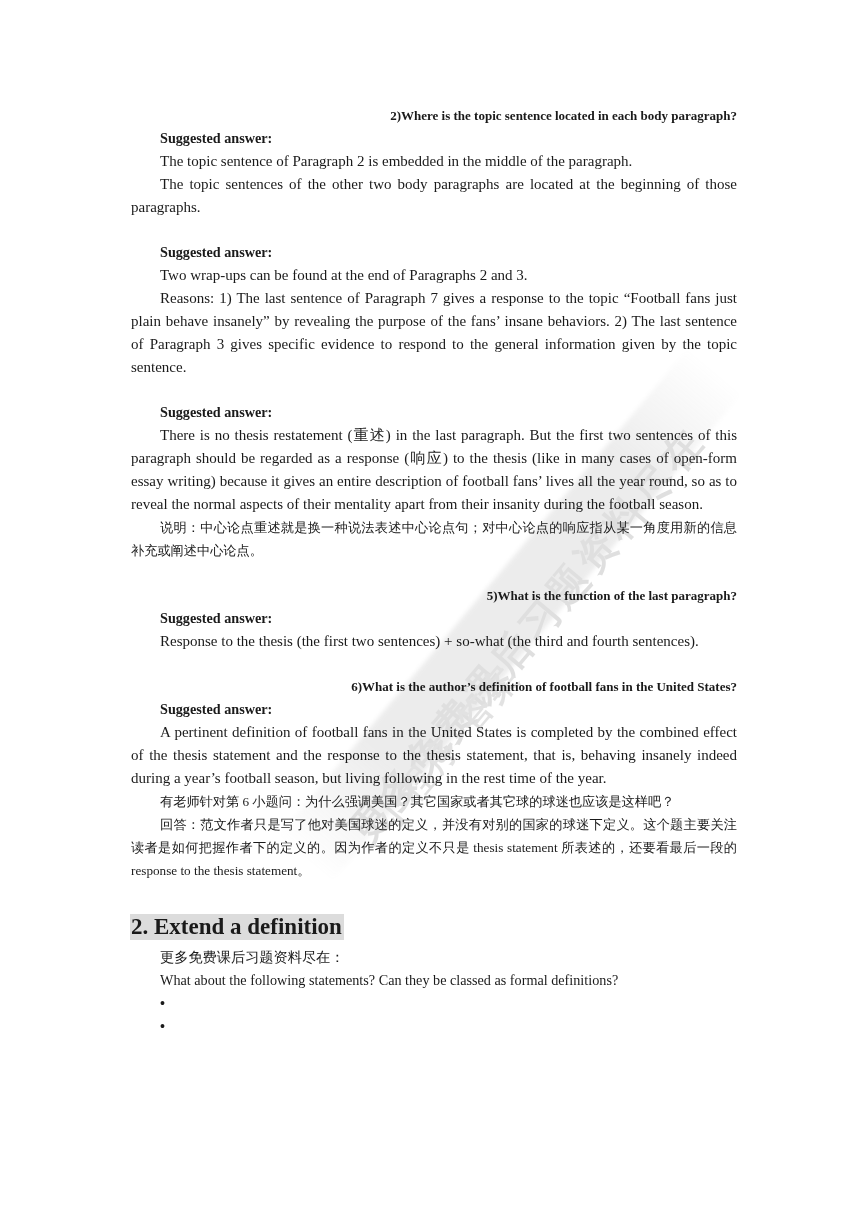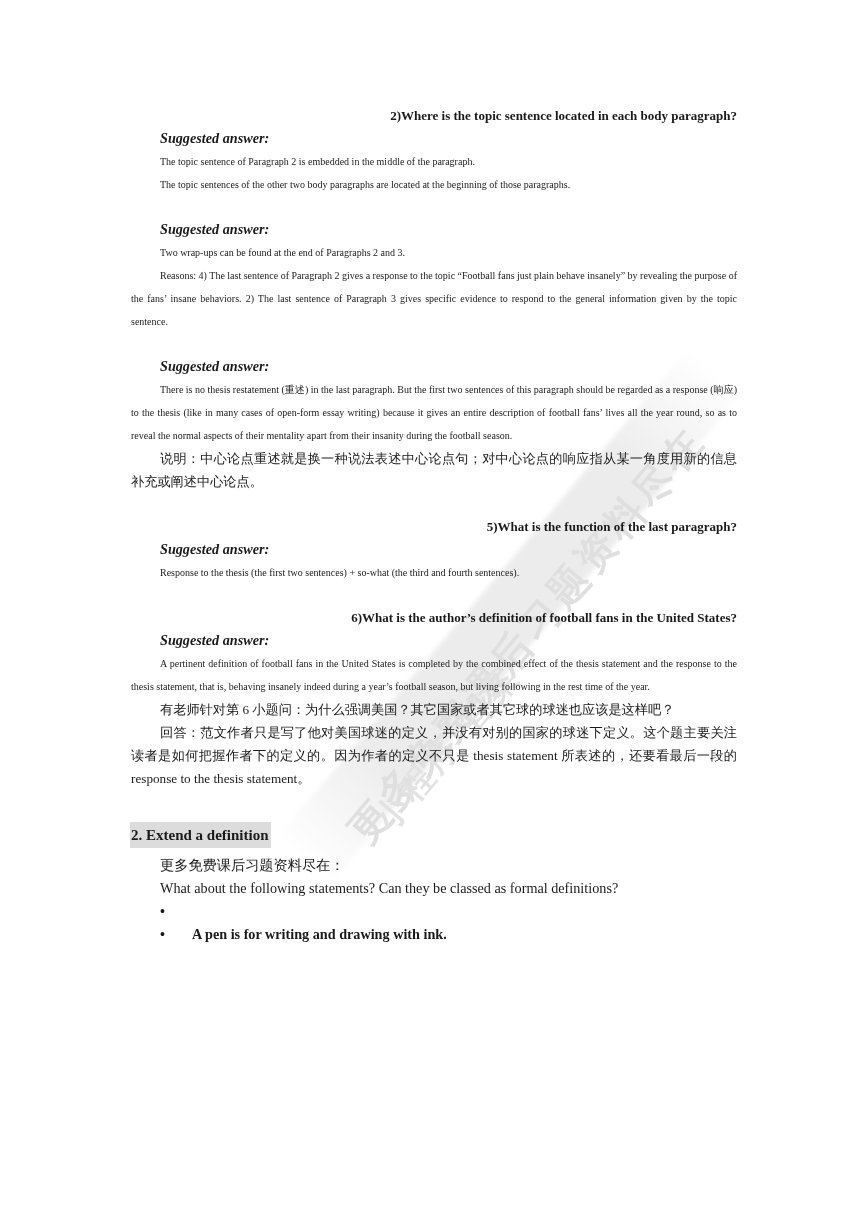--- a/index.html
+++ b/index.html
@@ -8,32 +8,32 @@
       font-family: "Liberation Serif", "DejaVu Serif", serif;
       color: #1a1a1a;
     }
     .page { position: absolute; left: 131px; top: 104px; width: 606px; }
     .q {
       font-weight: bold; font-size: 13px; line-height: 23px;
       padding-left: 56px; text-indent: -27px; margin: 0; text-align: right;
     }
     .q .num { display: inline-block; width: 27px; text-indent: 0; }
     .sugg {
-      font-weight: bold; font-style: italic; font-size: 14.2px; line-height: 23px;
+      font-weight: bold; font-size: 14.2px; line-height: 23px;
       margin: 0; padding-left: 29px;
     }
     .p {
-      font-size: 10px; line-height: 23px; margin: 0;
+      font-size: 15px; line-height: 23px; margin: 0;
       text-indent: 29px; text-align: justify;
     }
     .gap { height: 22px; }
     .cn { font-family: Liberation Serif, serif; font-size: 13.2px; }
     .heading {
       display: inline-block; background: #dcdcdc; font-weight: bold;
-      font-size: 15px; line-height: 26px; padding: 0 2px 0 1px; margin: 0;
+      font-size: 23px; line-height: 26px; padding: 0 2px 0 1px; margin: 0;
       margin-left: -1px;
       font-family: Liberation Serif, serif;
     }
     .boldline { font-weight: normal; font-size: 14.2px; line-height: 23px; margin: 0; padding-left: 29px; }
     .bullet {
       font-weight: bold; font-size: 14.2px; line-height: 23px; margin: 0;
       padding-left: 29px; display: flex;
     }
     .bullet .dot { width: 32px; flex: none; }
     .watermark {
@@ -71,21 +71,21 @@
     <p class="q"><span class="num">2)</span><span>Where is the topic sentence located in each body paragraph?</span></p>
     <p class="sugg">Suggested answer:</p>
     <p class="p">The topic sentence of Paragraph 2 is embedded in the middle of the paragraph.</p>
     <p class="p">The topic sentences of the other two body paragraphs are located at the beginning of those paragraphs.</p>
   </div>
   <div class="gap"></div>
 
   <div>
     <p class="sugg">Suggested answer:</p>
     <p class="p">Two wrap-ups can be found at the end of Paragraphs 2 and 3.</p>
-    <p class="p">Reasons: 4) The last sentence of Paragraph 2 gives a response to the topic “Football fans just plain behave insanely” by revealing the purpose of the fans’ insane behaviors. 2) The last sentence of Paragraph 3 gives specific evidence to respond to the general information given by the topic sentence.</p>
+    <p class="p">Reasons: 1) The last sentence of Paragraph 7 gives a response to the topic “Football fans just plain behave insanely” by revealing the purpose of the fans’ insane behaviors. 2) The last sentence of Paragraph 3 gives specific evidence to respond to the general information given by the topic sentence.</p>
   </div>
   <div class="gap"></div>
 
   <div>
     <p class="sugg">Suggested answer:</p>
     <p class="p">There is no thesis restatement (重述) in the last paragraph. But the first two sentences of this paragraph should be regarded as a response (响应) to the thesis (like in many cases of open-form essay writing) because it gives an entire description of football fans’ lives all the year round, so as to reveal the normal aspects of their mentality apart from their insanity during the football season.</p>
     <p class="p cn">说明：中心论点重述就是换一种说法表述中心论点句；对中心论点的响应指从某一角度用新的信息补充或阐述中心论点。</p>
   </div>
   <div class="gap"></div>
 
@@ -109,17 +109,16 @@
   <div>
     <h2 class="heading">2. Extend a definition</h2>
     <div style="height: 6px;"></div>
     <p class="boldline cn" style="font-weight: normal;">更多免费课后习题资料尽在：</p>
     <p class="boldline">What about the following statements? Can they be classed as formal definitions?</p>
     <div class="bullet">
       <span class="dot">•</span>
     </div>
     <div class="bullet">
       <span class="dot">•</span>
-      <span>A pen is for writing and drawing with ink.</span>
     </div>
   </div>
 
 </div>
 
 </body></html>

